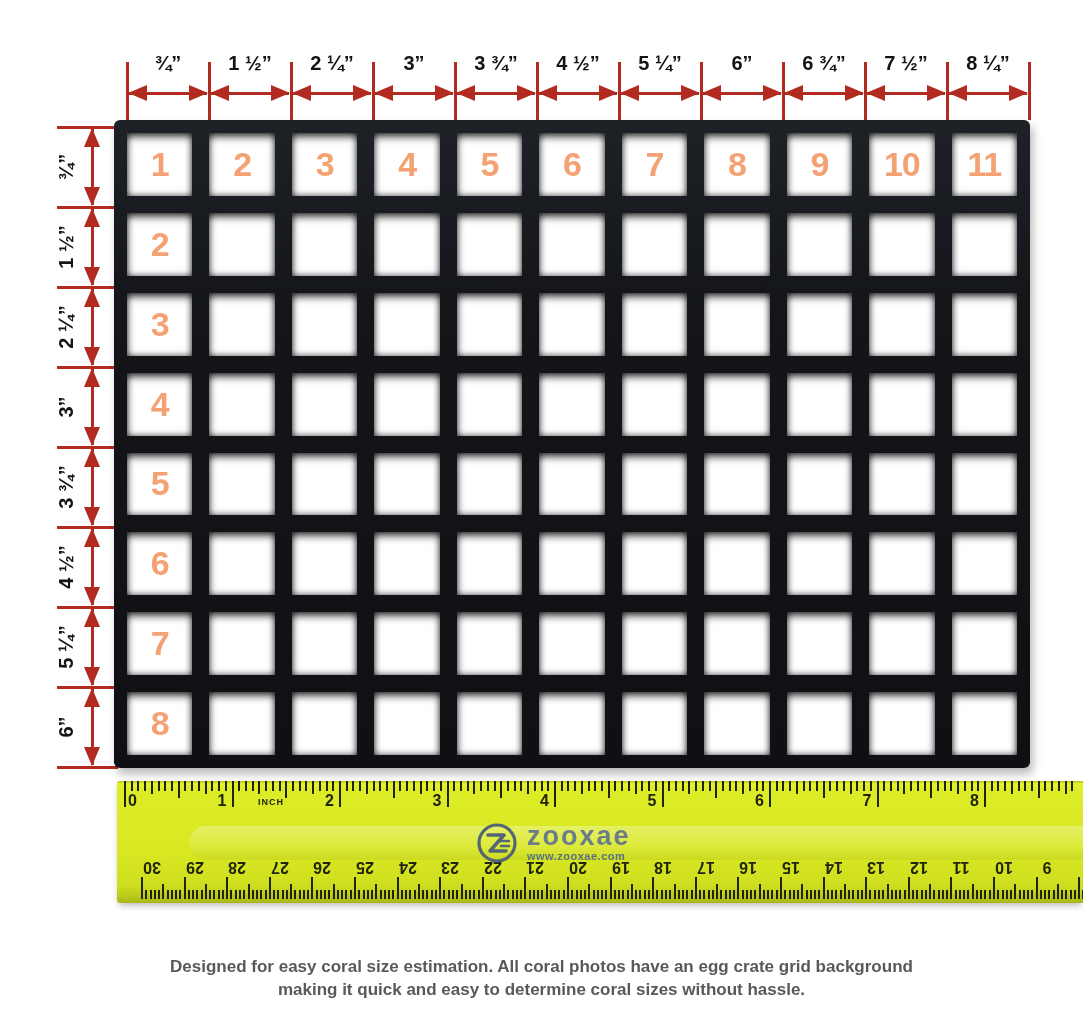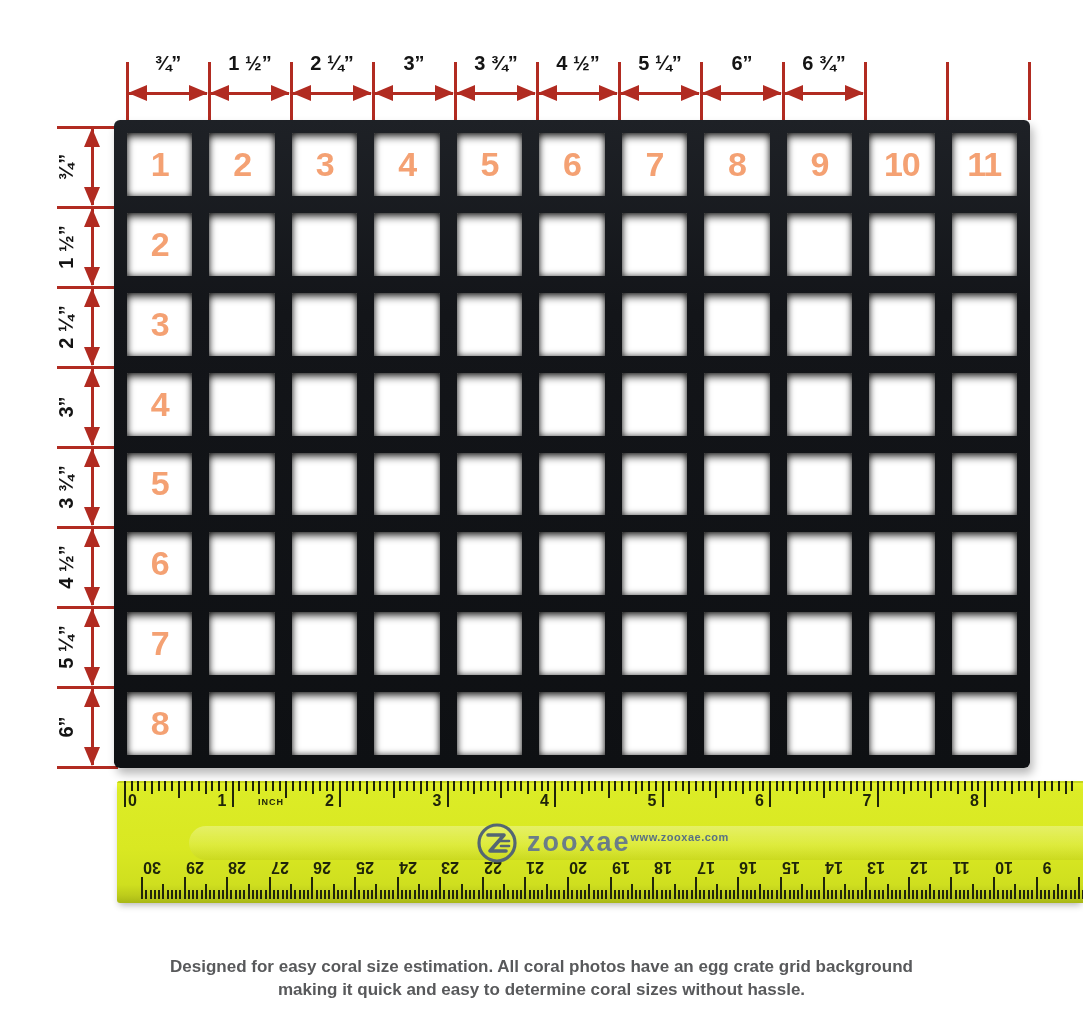--- a/index.html
+++ b/index.html
@@ -58,21 +58,21 @@
   .tick-top{position:absolute;top:0;width:2px;background:var(--ink);}
   .tick-bot{position:absolute;bottom:4px;width:2px;background:var(--ink);}
   .inch-num{position:absolute;top:12px;width:28px;text-align:right;
             font-weight:700;font-size:16px;color:var(--ink);line-height:1;}
   .inch-num.zero{text-align:left;}
   .cm-num{position:absolute;bottom:28px;width:28px;text-align:center;transform:rotate(180deg);
           font-weight:700;font-size:16px;color:var(--ink);line-height:1;}
   .inch-word{position:absolute;left:141px;top:16px;font-weight:700;font-size:9px;
              letter-spacing:1px;color:var(--ink);}
   .ruler-logo{position:absolute;left:358px;top:40px;display:flex;align-items:center;gap:8px;}
-  .logo-text{display:flex;}
+  .logo-text{display:flex;flex-direction:column;}
   .logo-word{font-weight:700;font-size:27px;line-height:.95;color:#6b7d88;
              letter-spacing:2px;text-transform:lowercase;}
   .logo-url{font-weight:700;font-size:11px;color:var(--url);letter-spacing:.5px;margin-top:1px;}
 
   
   .page-title{position:absolute;top:912px;left:0;width:100%;margin:0;text-align:center;
     font-weight:800;font-size:31px;color:var(--title);letter-spacing:.2px;}
   .page-sub{position:absolute;left:0;width:100%;margin:0;text-align:center;
     font-weight:700;font-size:17px;color:var(--sub);}
   .sub1{top:957px;} .sub2{top:980px;}
@@ -110,20 +110,28 @@
       <div class="t-seg" style="left: 619px;">
         <div class="t-label">5 ¼”</div>
         <div class="h-arrow"></div>
       </div>
       <div class="t-seg" style="left: 701px;">
         <div class="t-label">6”</div>
         <div class="h-arrow"></div>
       </div>
       <div class="t-seg" style="left: 783px;">
         <div class="t-label">6 ¾”</div>
+        <div class="h-arrow"></div>
+      </div>
+      <div class="t-seg" style="left: 865px;">
+        <div class="t-label">7 ½”</div>
+        <div class="h-arrow"></div>
+      </div>
+      <div class="t-seg" style="left: 947px;">
+        <div class="t-label">8 ¼”</div>
         <div class="h-arrow"></div>
       </div>
       <div class="t-bound" style="left: 125.5px;"></div>
       <div class="t-bound" style="left: 207.5px;"></div>
       <div class="t-bound" style="left: 289.5px;"></div>
       <div class="t-bound" style="left: 371.5px;"></div>
       <div class="t-bound" style="left: 453.5px;"></div>
       <div class="t-bound" style="left: 535.5px;"></div>
       <div class="t-bound" style="left: 617.5px;"></div>
       <div class="t-bound" style="left: 699.5px;"></div>

